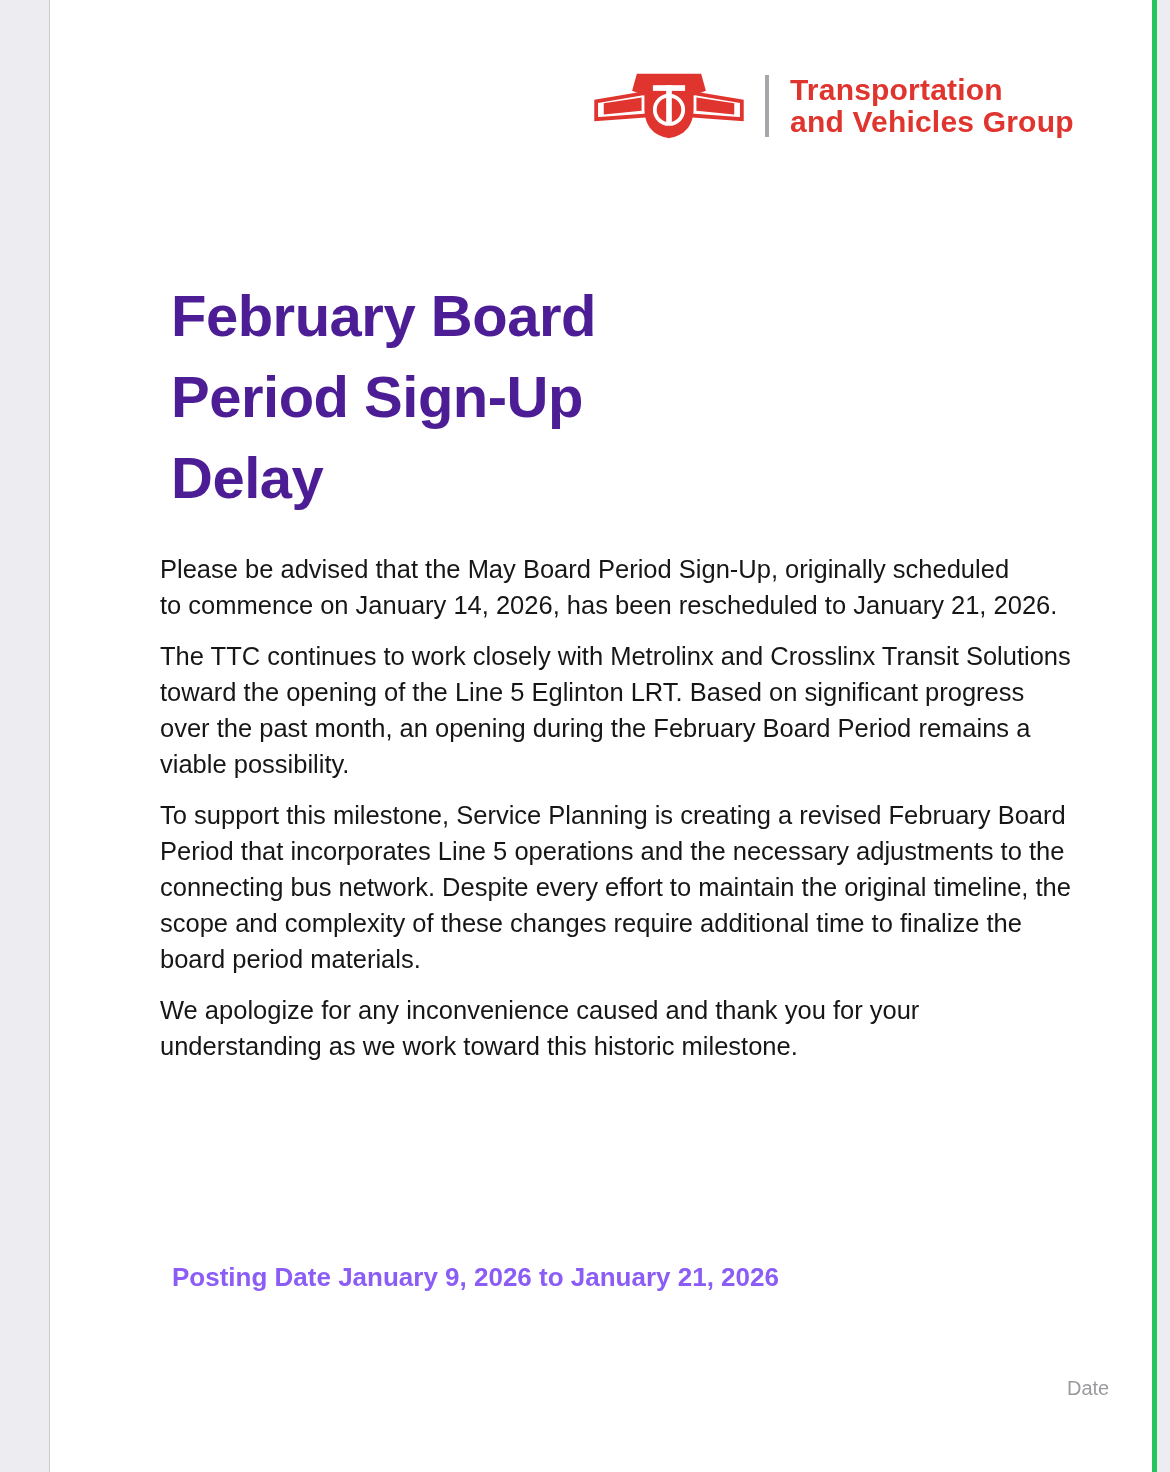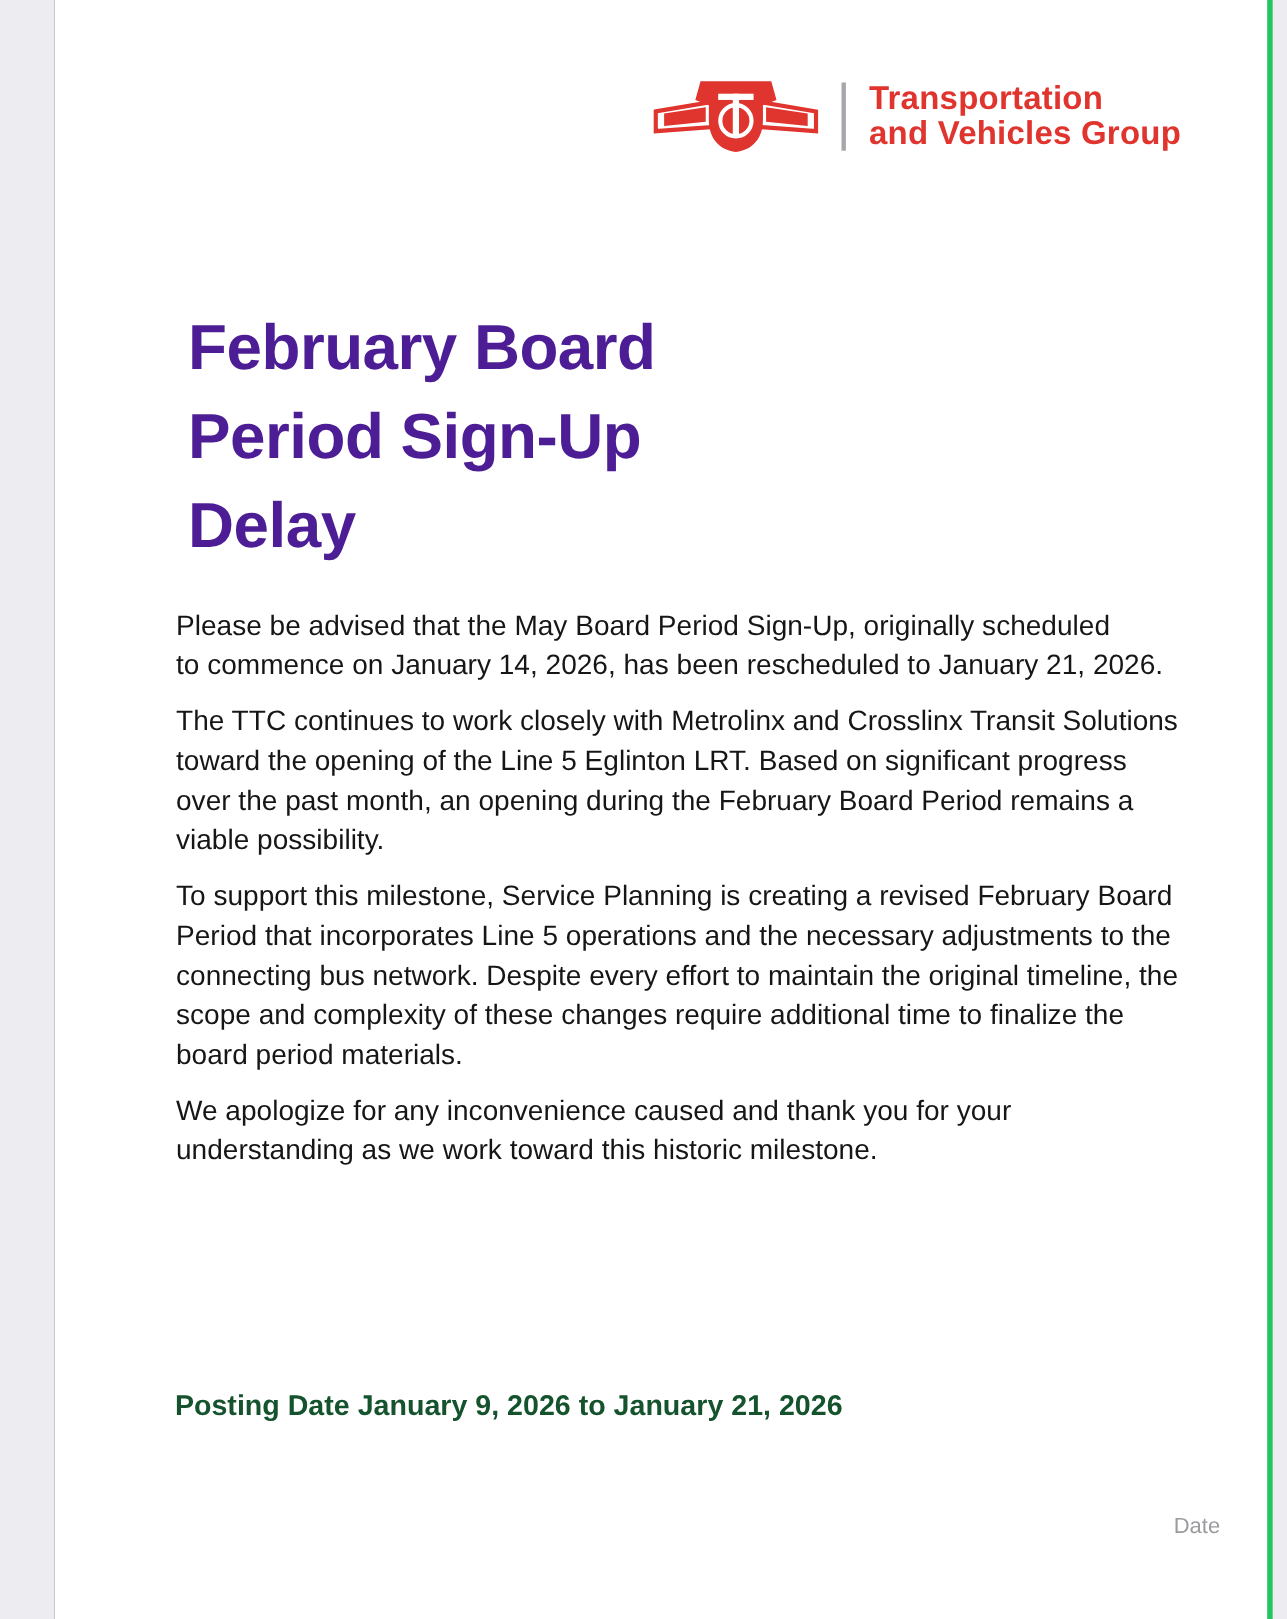--- a/index.html
+++ b/index.html
@@ -65,25 +65,25 @@
     font-size: 25.5px;
     line-height: 36px;
     color: #161616;
   }
   .body-copy p {
     margin: 0 0 15px 0;
     white-space: pre-line;
   }
   .posting-date {
     position: absolute;
-    left: 109px;
+    left: 122px;
     top: 1262px;
     font-size: 26px;
     font-weight: bold;
-    color: #14532d;
+    color: #8b5cf6;
   }
   .date-label {
     position: absolute;
     left: 1017px;
     top: 1377px;
     font-size: 20px;
     color: #9b9b9f;
   }
 </style>
 </head>

